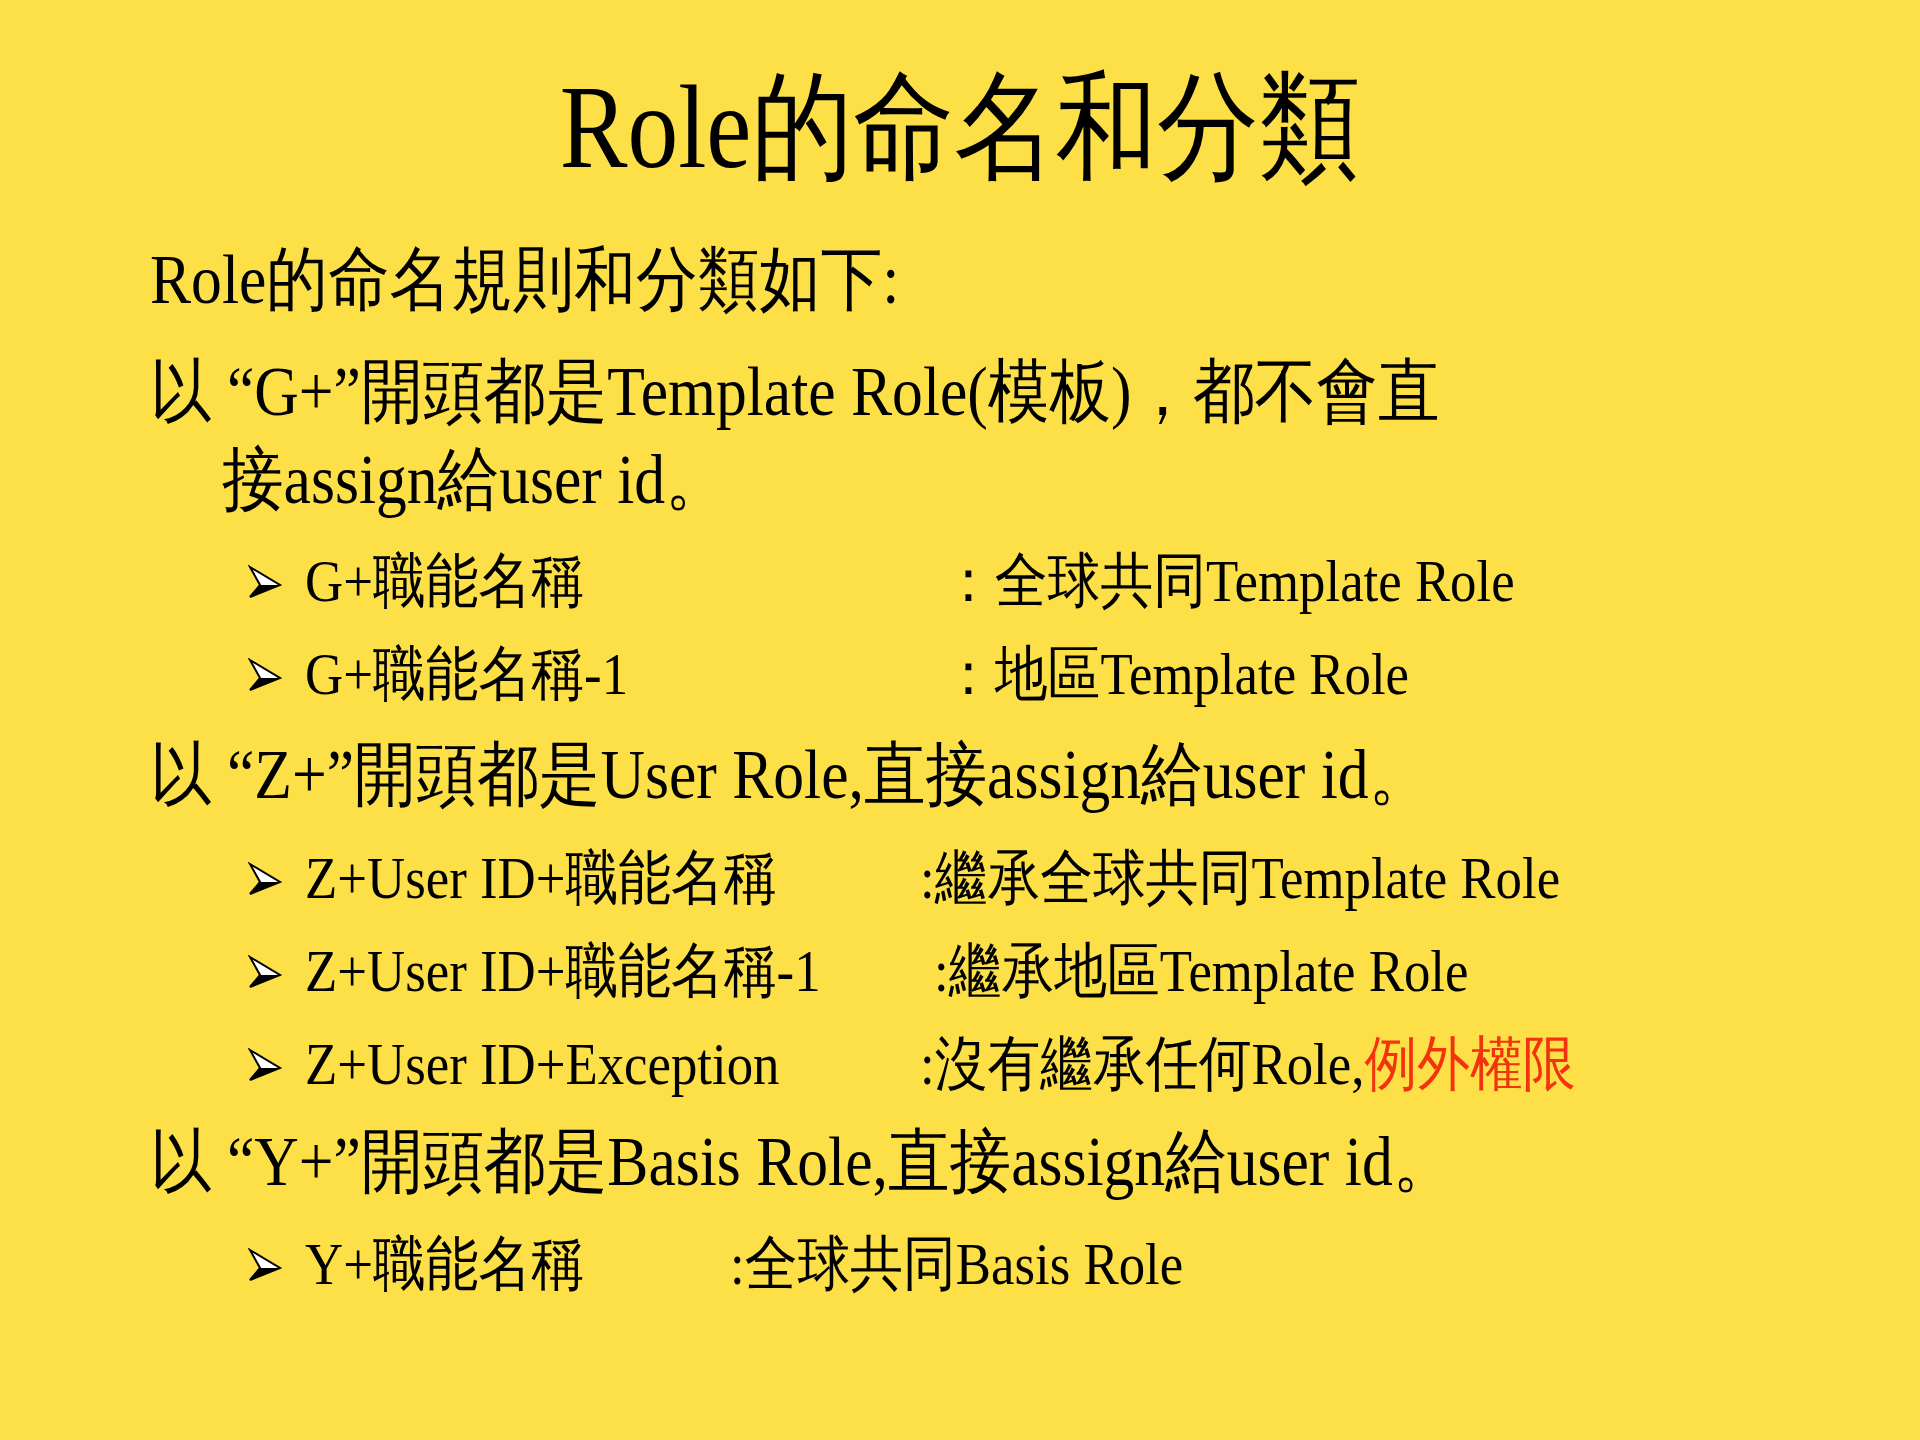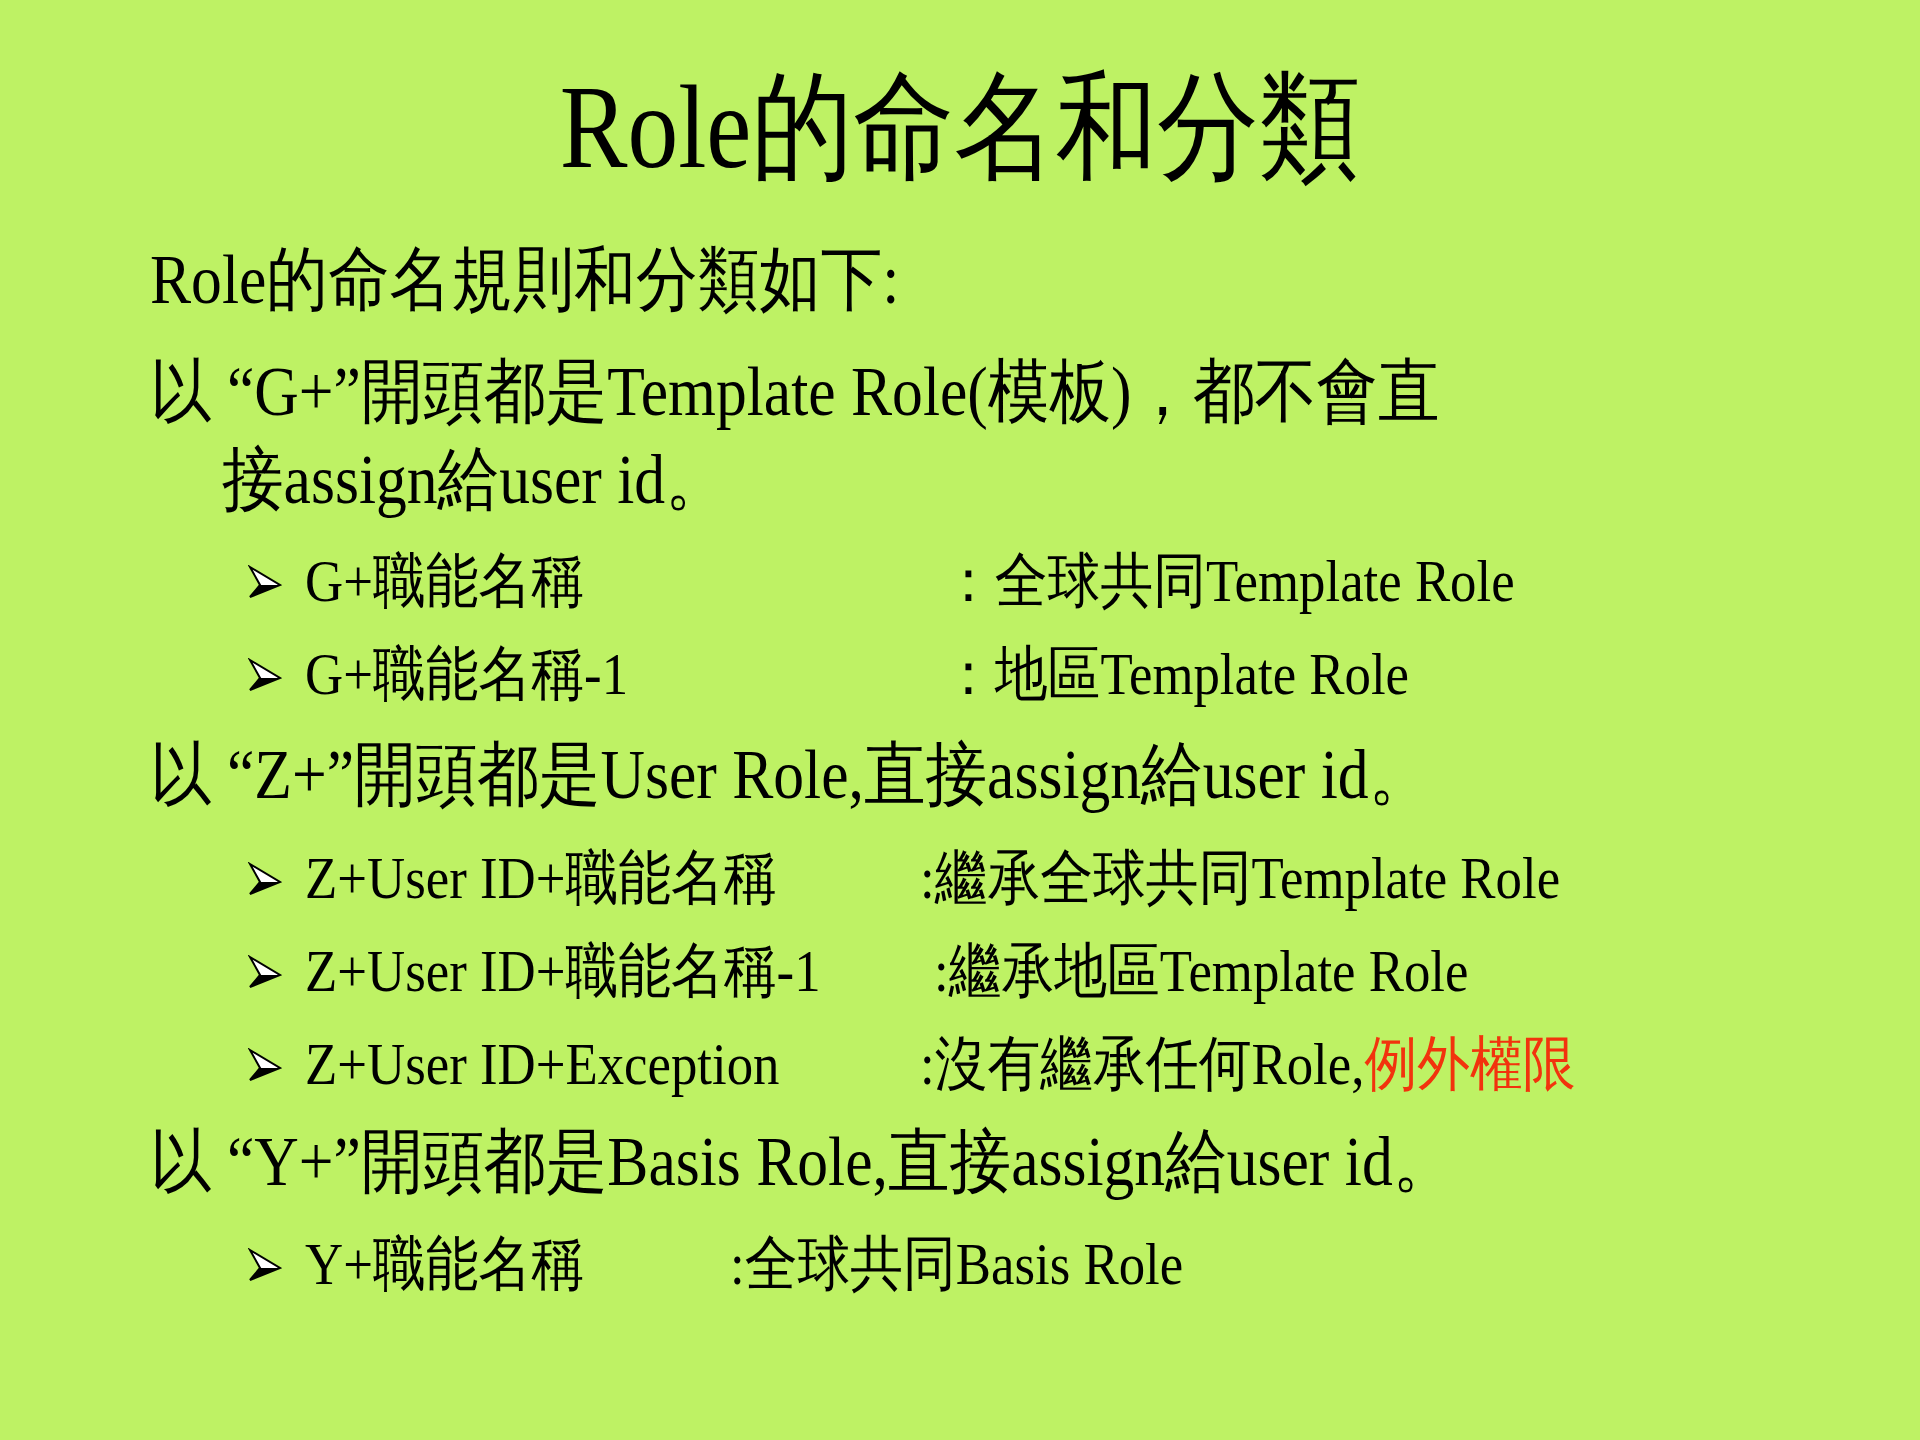--- a/index.html
+++ b/index.html
@@ -12,21 +12,21 @@
       height: 1440px;
       position: relative;
       overflow: hidden;
       font-family: "Liberation Serif", "DejaVu Serif", serif;
       color: #000000;
     }
     .slide {
       position: absolute;
       left: 0; top: 0;
       width: 1920px; height: 1440px;
-      background: #bef264;
+      background: #fde047;
     }
     .title {
       position: absolute;
       left: 0;
       top: 58px;
       width: 1920px;
       text-align: center;
       font-size: 118px;
       line-height: 140px;
       letter-spacing: 0px;

